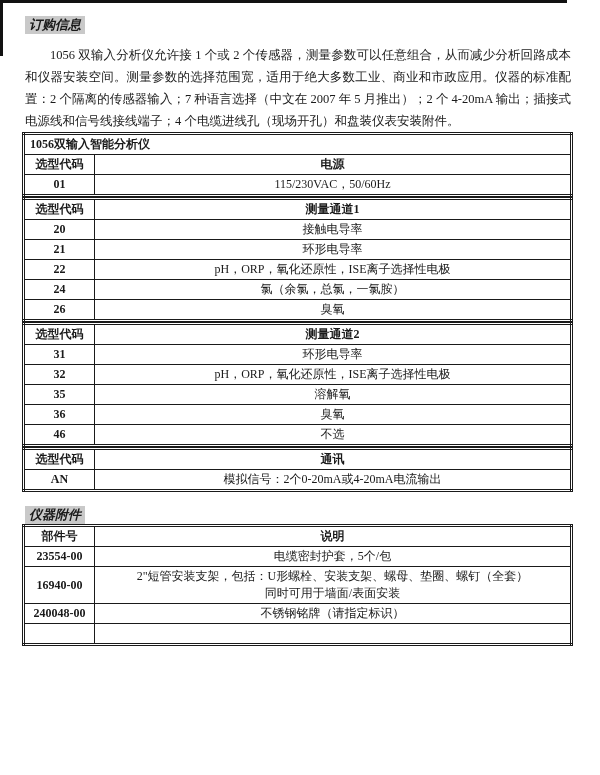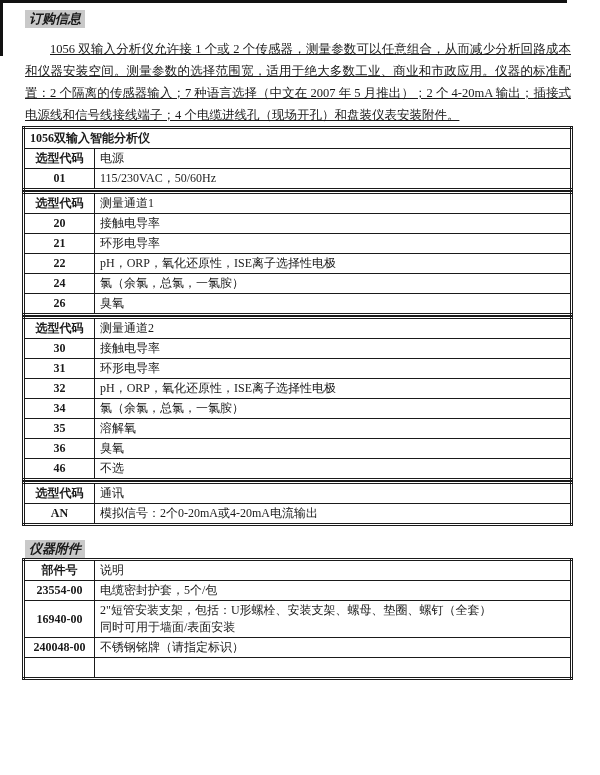--- a/index.html
+++ b/index.html
@@ -2,48 +2,48 @@
 <html><head>
 <meta charset="utf-8">
 <style>
   html,body{margin:0;padding:0;}
   body{
     width:600px;height:775px;background:#ffffff;position:relative;overflow:hidden;
     font-family:"Liberation Serif","DejaVu Serif",serif;color:#1a1a1a;
   }
   .page-top-edge{position:absolute;top:0;left:0;width:567px;height:3px;background:#111;}
   .page-left-edge{position:absolute;top:0;left:0;width:3px;height:56px;background:#111;}
-  .content{position:absolute;top:2px;left:0;width:600px;}
+  .content{position:absolute;top:8px;left:0;width:600px;}
   .sec-title{
     display:inline-block;margin:8px 0 0 25px;padding:1px 4px;
     background:#c9c9c9;font-weight:bold;font-style:italic;font-size:13px;line-height:16px;
   }
   .sec-title.acc{margin-top:14px;}
   .intro{
     margin:10px 29px 0 25px;text-indent:2em;text-align:justify;
-    font-size:12.5px;line-height:22px;text-decoration:underline;
+    font-size:12.5px;line-height:22px;
   }
   table.spec{
     margin:0 0 0 22px;width:551px;table-layout:fixed;
     border-collapse:collapse;border:3px double #1a1a1a;
   }
   table.spec td,table.spec th{
     border:1px solid #1a1a1a;font-size:12px;height:17px;
     padding:1px 5px;vertical-align:middle;overflow:hidden;
   }
   .t1{margin-top:5px;}
   .t2{margin-top:20px;}
   .t3{margin-top:18px;}
   .t4{margin-top:19px;}
   .t5{margin-top:19px;border-radius:23px;}
   col.cc{width:71px;}
   th.banner{font-weight:bold;text-align:left;font-size:12.5px;}
   th.h1,td.c1{text-align:center;font-weight:bold;}
-  th.h2{text-align:left;font-weight:normal;}
-  td.c2{text-align:left;white-space:pre-line;}
+  th.h2{text-align:center;font-weight:bold;}
+  td.c2{text-align:center;white-space:pre-line;}
 </style>
 </head>
 <body>
 
 <div class="page-top-edge"></div>
 <div class="page-left-edge"></div>
 
 <div class="content">
 
   <div class="sec-title">订购信息</div>
@@ -113,34 +113,26 @@
         <col>
       </colgroup>
     <thead>
       <tr>
         <th class="h1">选型代码</th>
         <th class="h2">测量通道2</th>
       </tr>
     </thead>
     <tbody>
         <tr>
-          <td class="c1">30</td>
-          <td class="c2">接触电导率</td>
-        </tr>
-        <tr>
           <td class="c1">31</td>
           <td class="c2">环形电导率</td>
         </tr>
         <tr>
           <td class="c1">32</td>
           <td class="c2">pH，ORP，氧化还原性，ISE离子选择性电极</td>
-        </tr>
-        <tr>
-          <td class="c1">34</td>
-          <td class="c2">氯（余氯，总氯，一氯胺）</td>
         </tr>
         <tr>
           <td class="c1">35</td>
           <td class="c2">溶解氧</td>
         </tr>
         <tr>
           <td class="c1">36</td>
           <td class="c2">臭氧</td>
         </tr>
         <tr>

